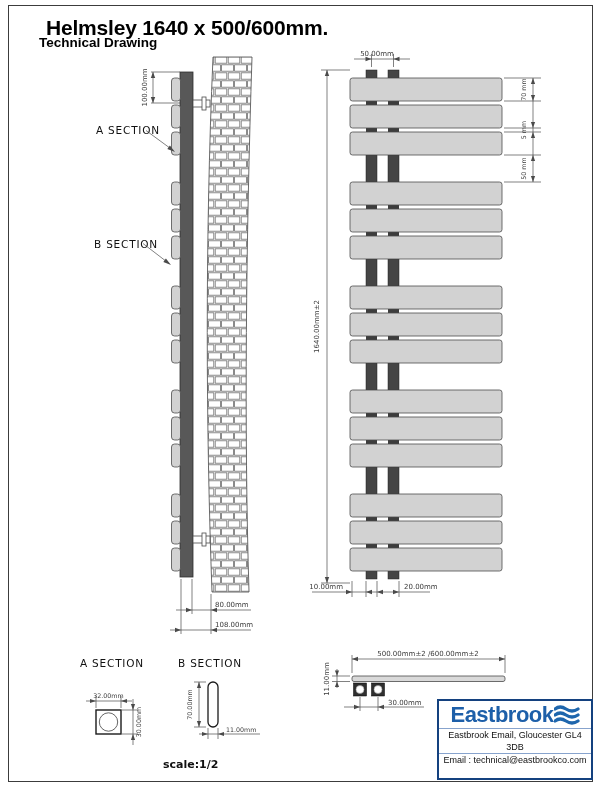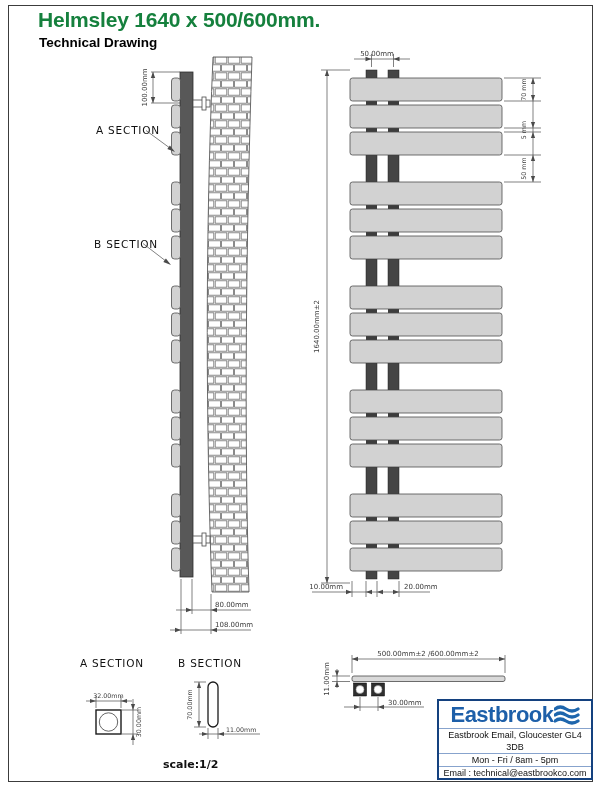--- a/index.html
+++ b/index.html
@@ -1,18 +1,18 @@
 <!DOCTYPE html>
 <html><head>
 <meta charset="utf-8">
 <style>
   html,body { margin:0; padding:0; background:#ffffff; }
   body { width:602px; height:789px; position:relative; font-family:"Liberation Sans", sans-serif; color:#111; }
   .page-border { position:absolute; left:8px; top:5px; width:585px; height:777px; border:1px solid #3c3c3c; box-sizing:border-box; }
-  .title { position:absolute; left:38px; top:8px; margin:0; font-size:21px; font-weight:bold; letter-spacing:-0.2px; color:#15803d; }
+  .title { position:absolute; left:38px; top:8px; margin:8px; font-size:21px; font-weight:bold; letter-spacing:-0.2px; color:#000000; }
   .subtitle { position:absolute; left:39px; top:35px; margin:0; font-size:13.5px; font-weight:bold; color:#000; }
   svg.canvas { position:absolute; left:0; top:0; font-family:"DejaVu Sans", sans-serif; }
   .dim { stroke:#4a4a4a; stroke-width:0.7; fill:none; }
   .arr { fill:#4a4a4a; stroke:none; }
   .dimtxt { font-size:7px; fill:#3a3a3a; }
   .dimtxt-sm { font-size:6.3px; fill:#3a3a3a; }
   .calltxt { font-size:10.5px; fill:#111; letter-spacing:0.8px; }
   .scaletxt { font-size:11px; font-weight:bold; fill:#111; }
   .panel { fill:#d2d2d2; stroke:#4c4c4c; stroke-width:0.8; }
   .tube { fill:#454545; stroke:#222; stroke-width:0.5; }
@@ -293,15 +293,14 @@
 <div class="footer-box">
   <div class="brand-row">
     <span class="brand">Eastbrook</span>
     <svg class="waves" width="26" height="20" viewBox="0 0 26 20">
       <path d="M1,4 q5,-4 11,0 q6,4 12,0" fill="none" stroke="#1e66ad" stroke-width="3.2" stroke-linecap="round"></path>
       <path d="M1,10 q5,-4 11,0 q6,4 12,0" fill="none" stroke="#1e66ad" stroke-width="3.2" stroke-linecap="round"></path>
       <path d="M1,16 q5,-4 11,0 q6,4 12,0" fill="none" stroke="#1e66ad" stroke-width="3.2" stroke-linecap="round"></path>
     </svg>
   </div>
   <div class="frow">Eastbrook Email, Gloucester GL4 3DB</div>
-  <div class="frow">Mon - Fri / 8am - 5pm</div>
   <div class="frow">Email : technical@eastbrookco.com</div>
 </div>
 
 </body></html>

